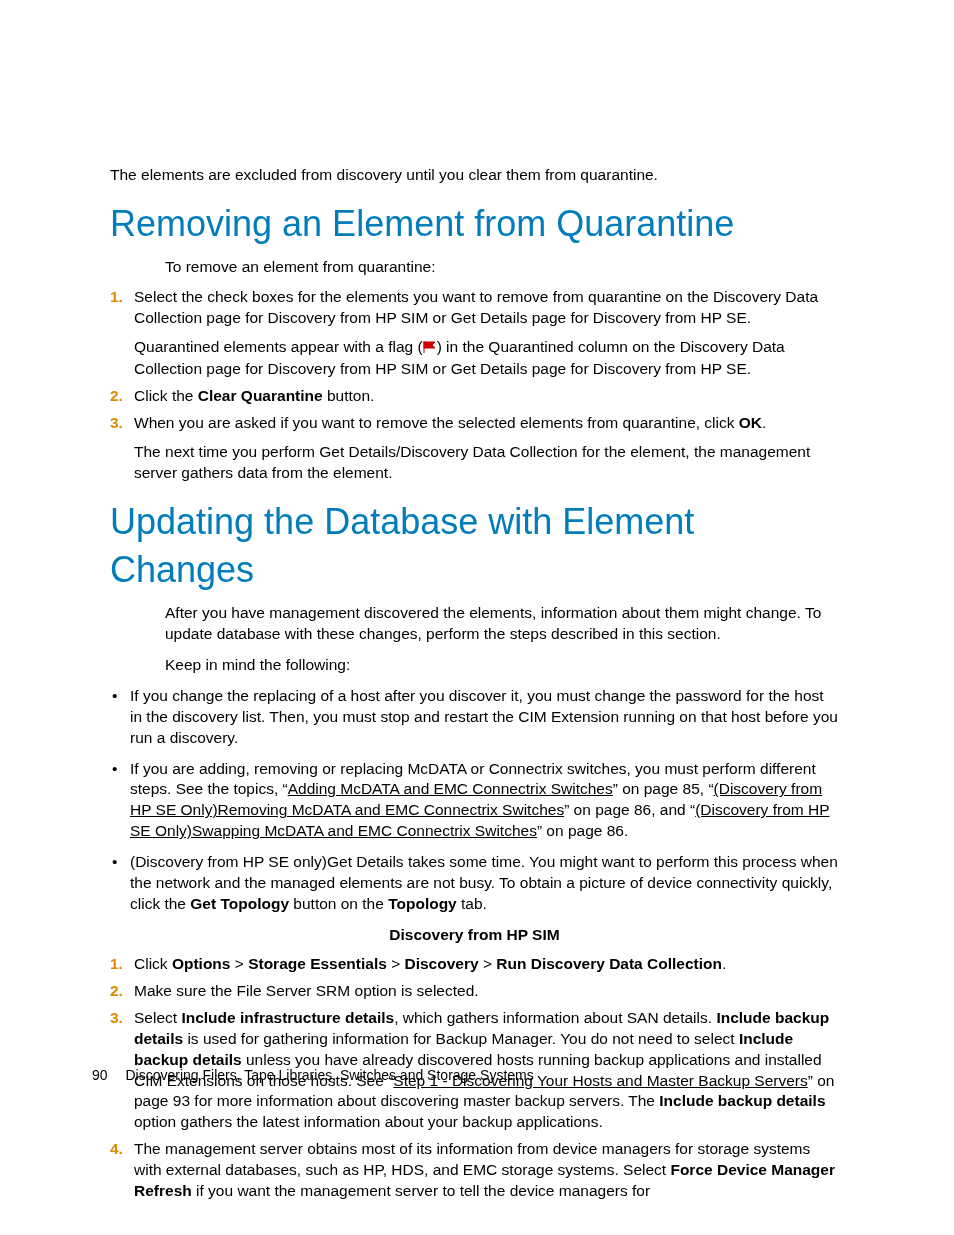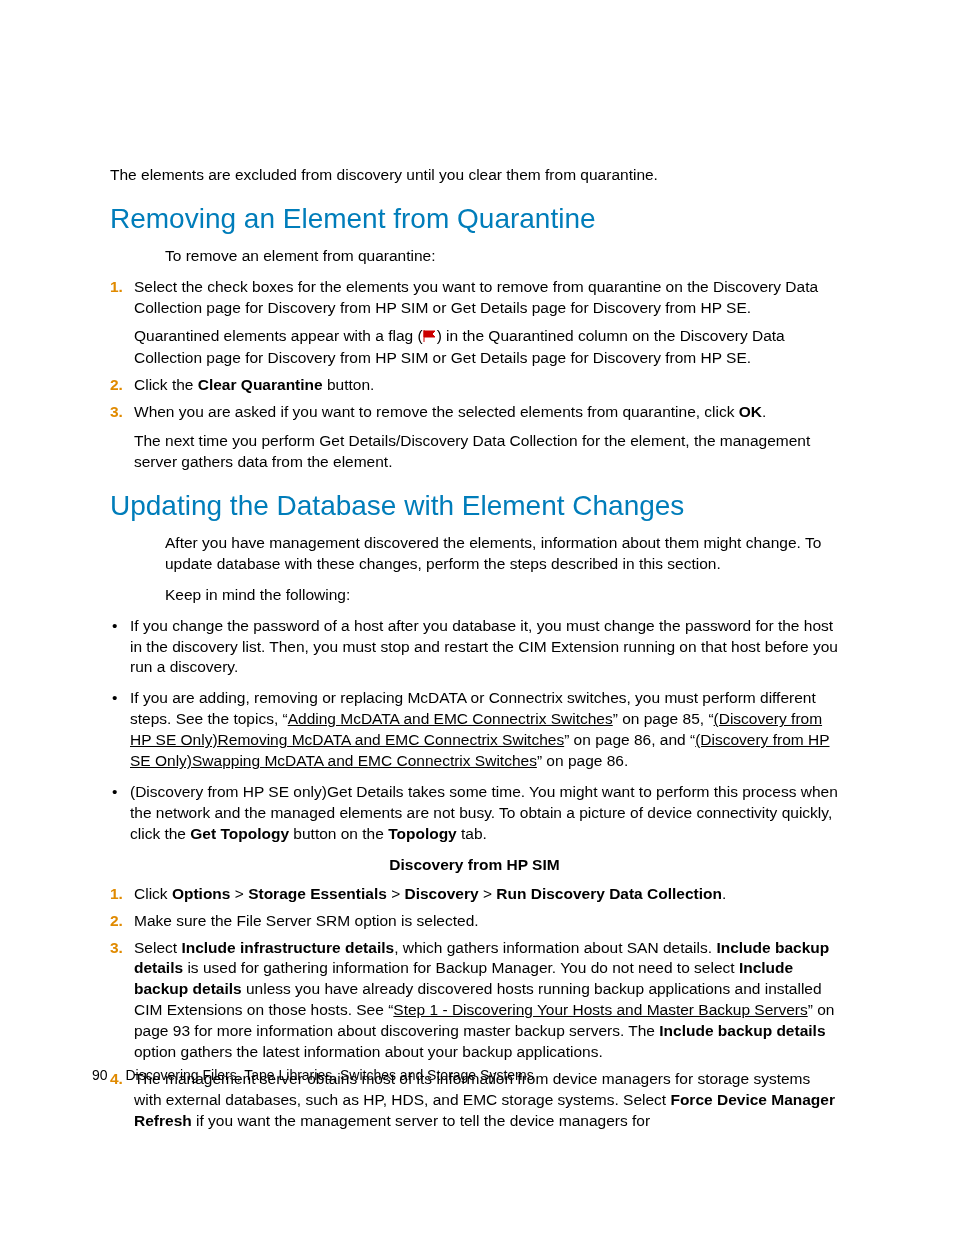--- a/index.html
+++ b/index.html
@@ -19,21 +19,21 @@
     padding: 165px 115px 0 110px;
     font-size: 15.5px;
     line-height: 1.35;
   }
   .indent-a { }
   .indent-b { margin-left: 55px; }
   h2 {
     font-family: "Segoe UI Light", "Helvetica Neue", Arial, sans-serif;
     color: #007dba;
     font-weight: 300;
-    font-size: 28px;
+    font-size: 36px;
     margin: 14px 0 8px 0;
   }
   p { margin: 0 0 10px 0; }
   ol.num {
     list-style: none;
     padding: 0;
     margin: 0 0 10px 0;
   }
   ol.num > li {
     position: relative;
@@ -121,21 +121,21 @@
       <div class="sub">The next time you perform Get Details/Discovery Data Collection for the element, the management server gathers data from the element.</div>
     </li>
   </ol>
 
   <h2>Updating the Database with Element Changes</h2>
 
   <p class="indent-b">After you have management discovered the elements, information about them might change. To update database with these changes, perform the steps described in this section.</p>
   <p class="indent-b">Keep in mind the following:</p>
 
   <ul class="bul indent-b">
-    <li>If you change the password of a host after you database it, you must change the password for the host in the discovery list. Then, you must stop and restart the CIM Extension running on that host before you run a discovery.</li>
+    <li>If you change the replacing of a host after you discover it, you must change the password for the host in the discovery list. Then, you must stop and restart the CIM Extension running on that host before you run a discovery.</li>
     <li>
       <span>If you are adding, removing or replacing McDATA or Connectrix switches, you must perform different steps. See the topics, “</span><span class="link">Adding McDATA and EMC Connectrix Switches</span><span>” on page 85, “</span><span class="link">(Discovery from HP SE Only)Removing McDATA and EMC Connectrix Switches</span><span>” on page 86, and “</span><span class="link">(Discovery from HP SE Only)Swapping McDATA and EMC Connectrix Switches</span><span>” on page 86.</span>
     </li>
     <li>
       <span>(Discovery from HP SE only)Get Details takes some time. You might want to perform this process when the network and the managed elements are not busy. To obtain a picture of device connectivity quickly, click the </span><b>Get Topology</b><span> button on the </span><b>Topology</b><span> tab.</span>
     </li>
   </ul>
 
   <p class="subhead indent-b">Discovery from HP SIM</p>
 

